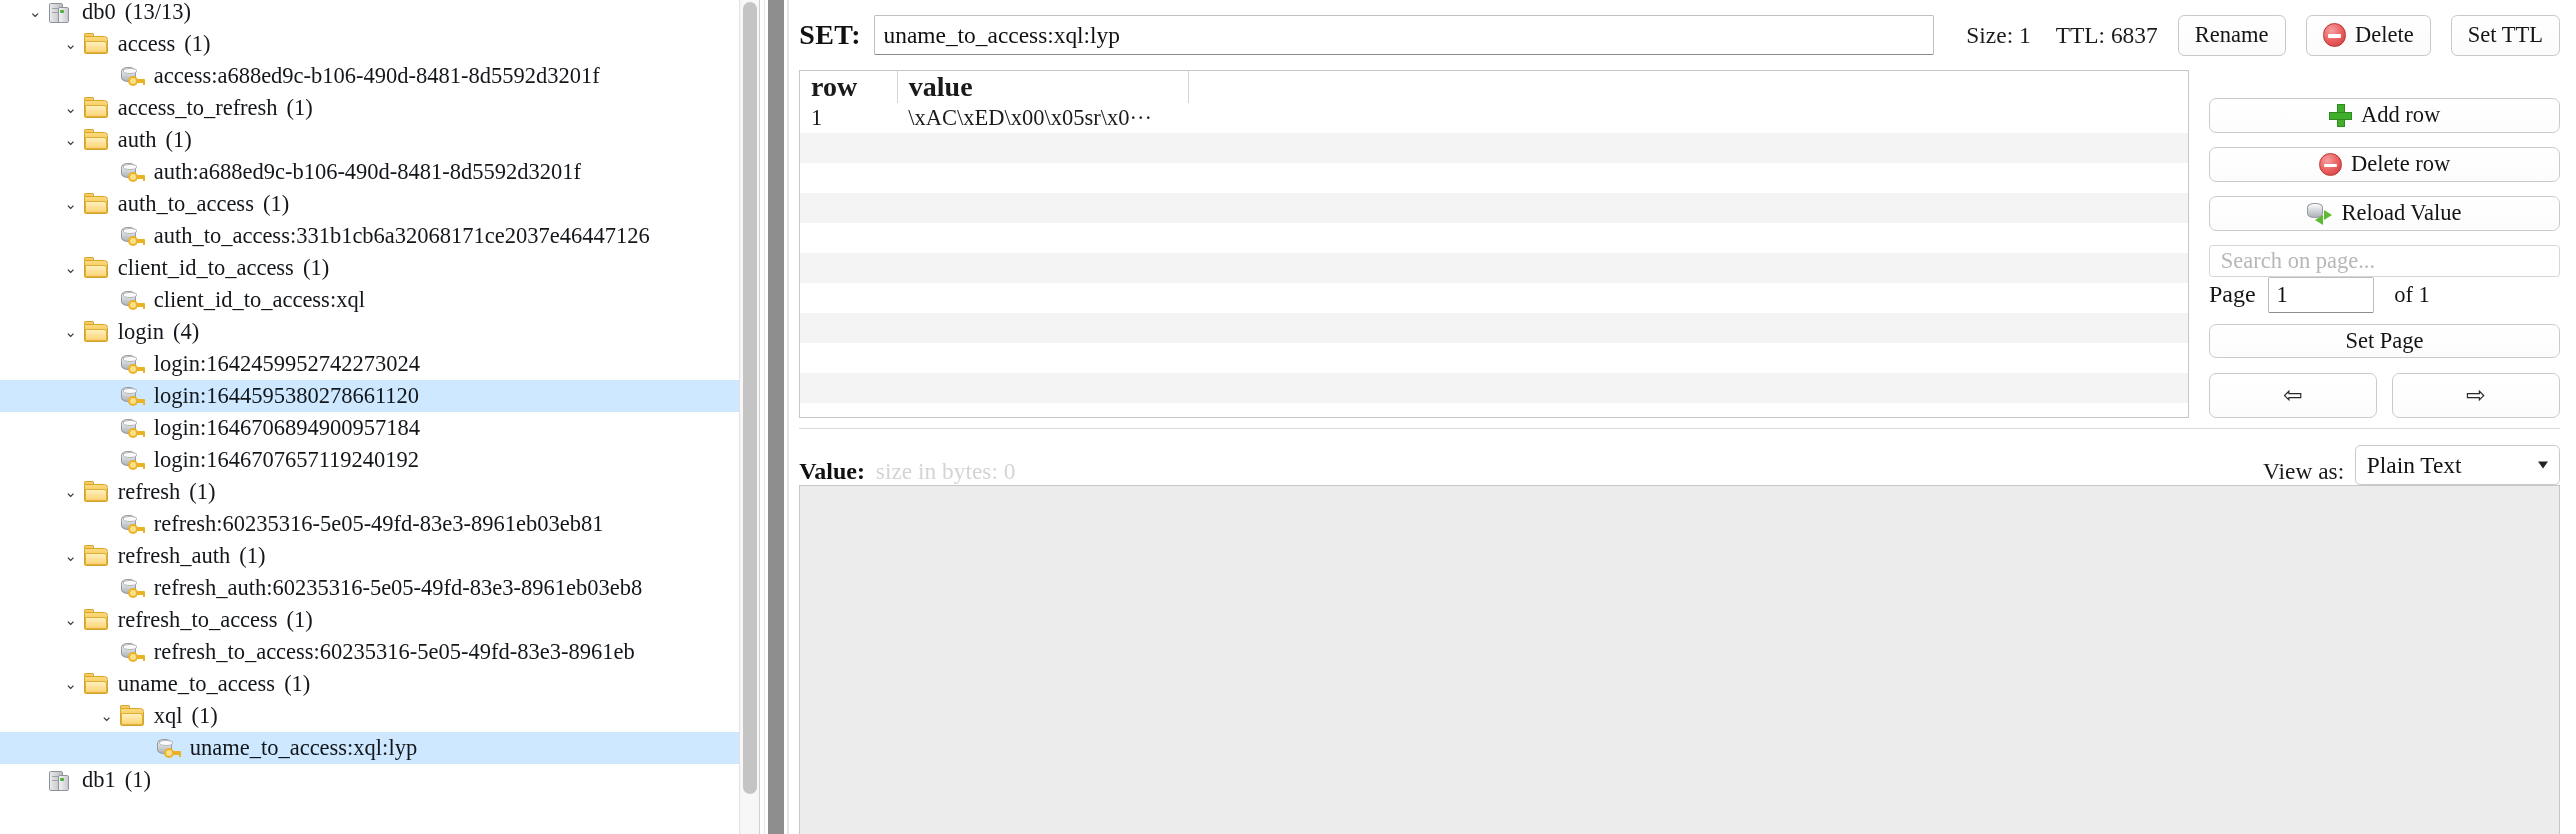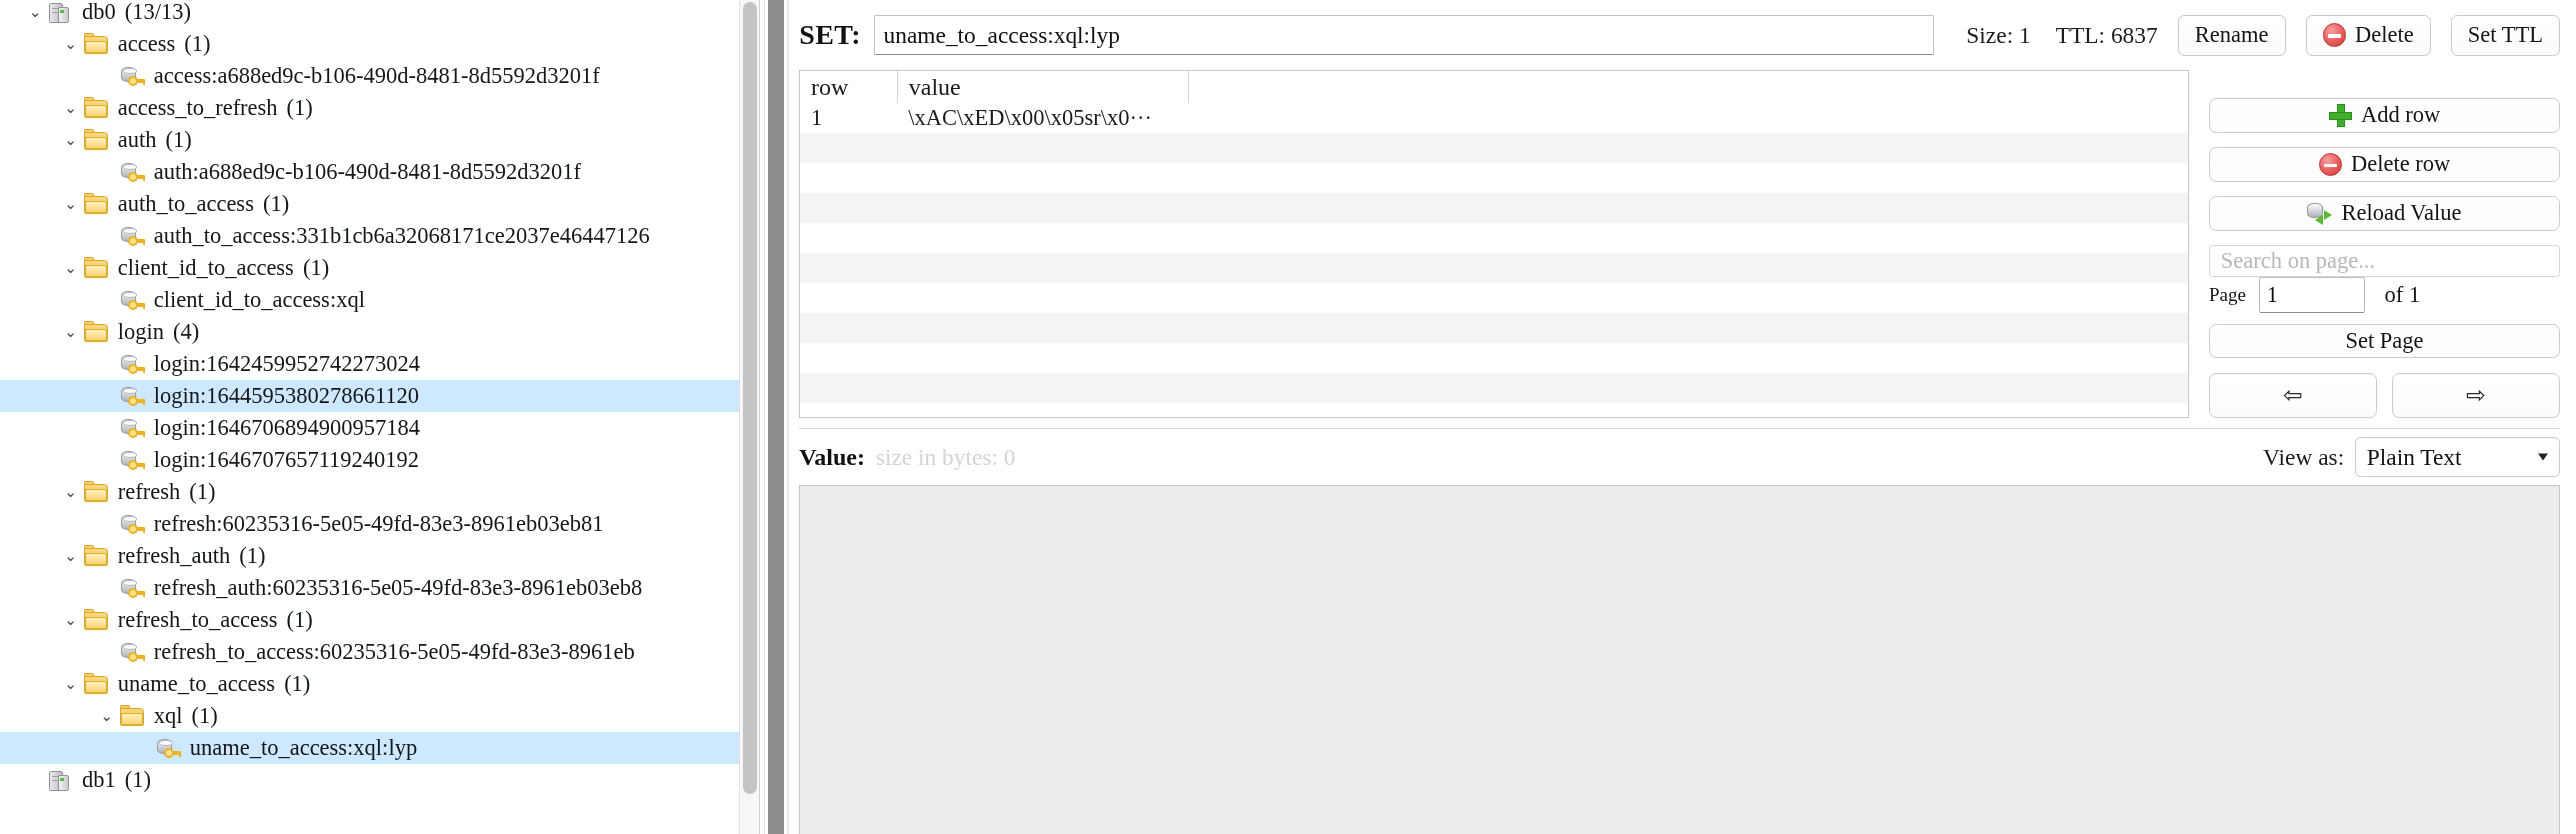--- a/index.html
+++ b/index.html
@@ -301,22 +301,22 @@
     overflow:hidden;
     min-width:0;
     box-sizing:border-box;
   }
   #rows-table {
     width:100%;
     border-collapse:collapse;
     table-layout:fixed;
   }
   #rows-table th {
-    font-weight:normal;
-    font-size:24px;
+    font-weight:bold;
+    font-size:28px;
     color:#1a1a1a;
     text-align:left;
     height:32px;
     padding: 0 0 0 10.8px;
     background:#ffffff;
     border-right:0.9px solid #d4d4d4;
     border-bottom:none;
     vertical-align: middle;
   }
   #rows-table th:last-child { border-right:none; }
@@ -369,21 +369,21 @@
     font-family:"Liberation Serif", serif;
     padding: 0 10.8px;
     box-sizing:border-box;
   }
   .search-input::placeholder { color:#b7b7b7; opacity:1; }
   .page-row {
     display:flex;
     align-items:center;
     margin-bottom:10.8px;
   }
-  .page-label { font-size:19px; color:#151515; margin-right:12.6px; }
+  .page-label { font-size:24px; color:#151515; margin-right:12.6px; }
   .page-input {
     width:106px; height:36px;
     border:0.9px solid #bdbdbd; border-bottom:1.8px solid #8e8e8e;
     background:#ffffff; font-size:22.5px; color:#111;
     font-family:"Liberation Serif", serif;
     padding: 0 7.2px; box-sizing:border-box; border-radius:1.8px;
   }
   .page-of { font-size:22.5px; color:#151515; margin-left:20px; }
   .nav-row { display:flex; gap:14.4px; }
   .nav-btn {
@@ -397,21 +397,21 @@
   }
   .spacer-flex { flex:1; }
 
   
   #value-sep {
     height:0.9px; background:#d9d9d9; margin: 10.8px 16px 0 0;
   }
   #value-head {
     height:56px;
     display:flex;
-    align-items:center;
+    align-items:flex-end;
     padding-right:16px;
     box-sizing:border-box;
   }
   .value-label { font-size:24px; font-weight:bold; color:#111; margin-right:10.8px; }
   .value-size  { font-size:23.4px; color:#d4d4d4; }
   .viewas-label { font-size:23.4px; color:#1b1b1b; margin-right:10.8px; }
   .viewas-select {
     width:205px; height:40px;
     border:0.9px solid #c9c9c9; border-radius:5.4px;
     background:#ffffff;

